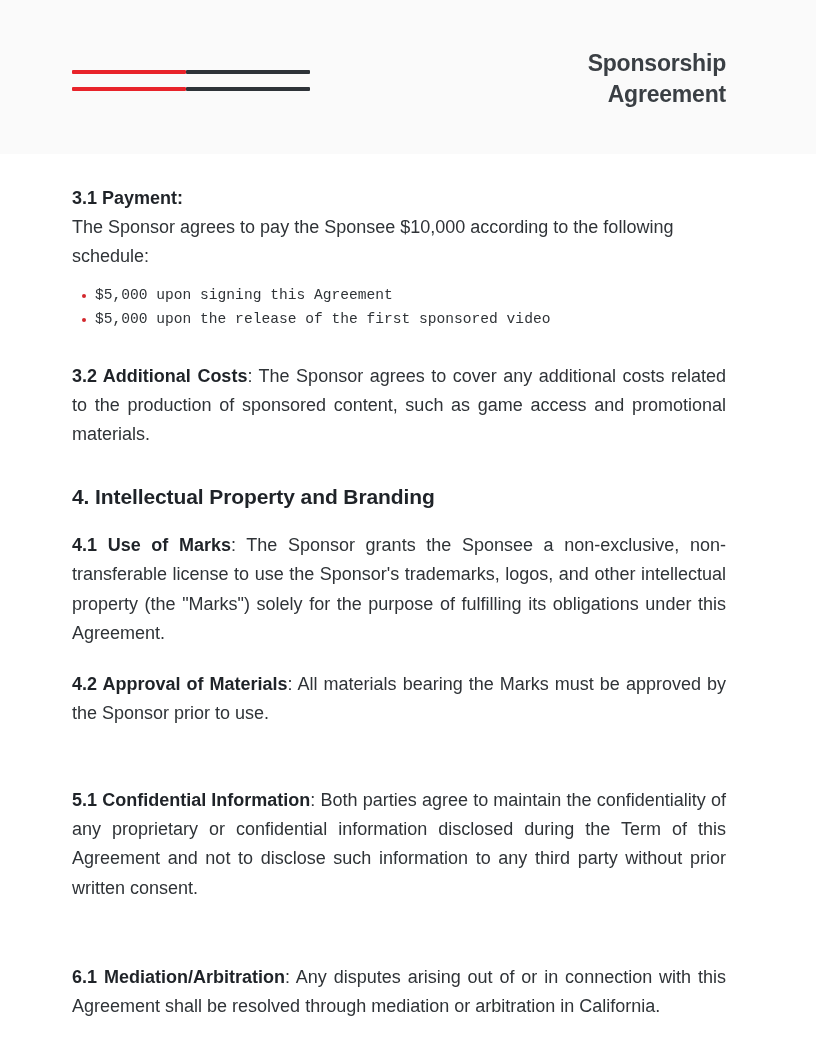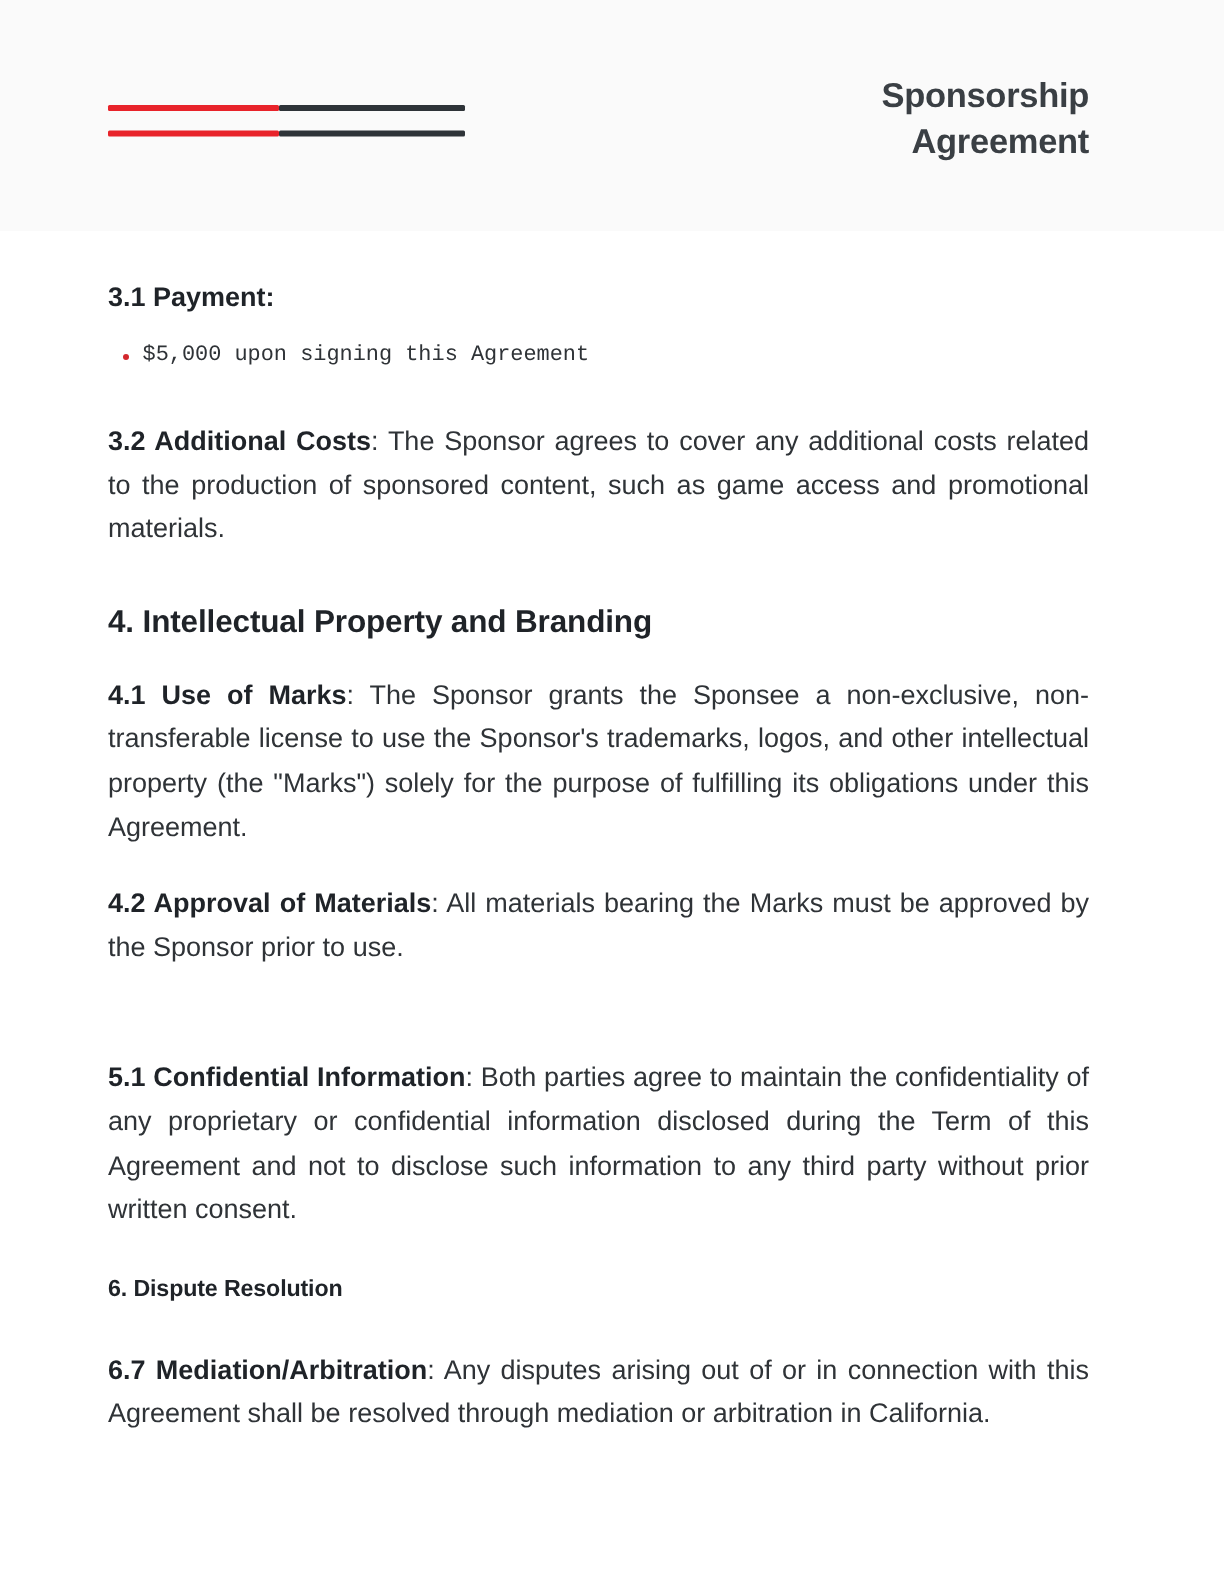--- a/index.html
+++ b/index.html
@@ -149,25 +149,27 @@
 
   <div class="doc-body">
 
 
     <div class="gap-l"></div>
 
     <div class="para">
       <span class="lead">3.1 Payment:</span>
     </div>
 
+    <div class="para">The Sponsor agrees to pay the Sponsee $10,000 according to the following schedule:</div>
 
     <div class="gap-s"></div>
 
     <ul class="bullet-list">
       <li>$5,000 upon signing this Agreement</li>
+      <li>$5,000 upon the release of the first sponsored video</li>
     </ul>
 
     <div class="gap-l"></div>
 
     <div class="para justify"><span class="lead">3.2 Additional Costs</span><span>: The Sponsor agrees to cover any additional costs related to the production of sponsored content, such as game access and promotional materials.</span></div>
 
     <div class="gap-xl"></div>
 
     <div class="h-section size-lg">4. Intellectual Property and Branding</div>
 
@@ -181,23 +183,22 @@
 
     <div class="gap-xl"></div>
 
 
     <div class="gap-m"></div>
 
     <div class="para justify"><span class="lead">5.1 Confidential Information</span><span>: Both parties agree to maintain the confidentiality of any proprietary or confidential information disclosed during the Term of this Agreement and not to disclose such information to any third party without prior written consent.</span></div>
 
     <div class="gap-l"></div>
 
-    <div class="h-section size-sm">6. Dispute Resolution</div>
-
-    <div class="gap-l"></div>
-
-    <div class="para justify"><span class="lead">6.7 Mediation/Arbitration</span><span>: Any disputes arising out of or in connection with this Agreement shall be resolved through mediation or arbitration in California.</span></div>
+
+    <div class="gap-l"></div>
+
+    <div class="para justify"><span class="lead">6.1 Mediation/Arbitration</span><span>: Any disputes arising out of or in connection with this Agreement shall be resolved through mediation or arbitration in California.</span></div>
 
     <div class="gap-l"></div>
 
 
   </div>
 </div>
 
 </body></html>

